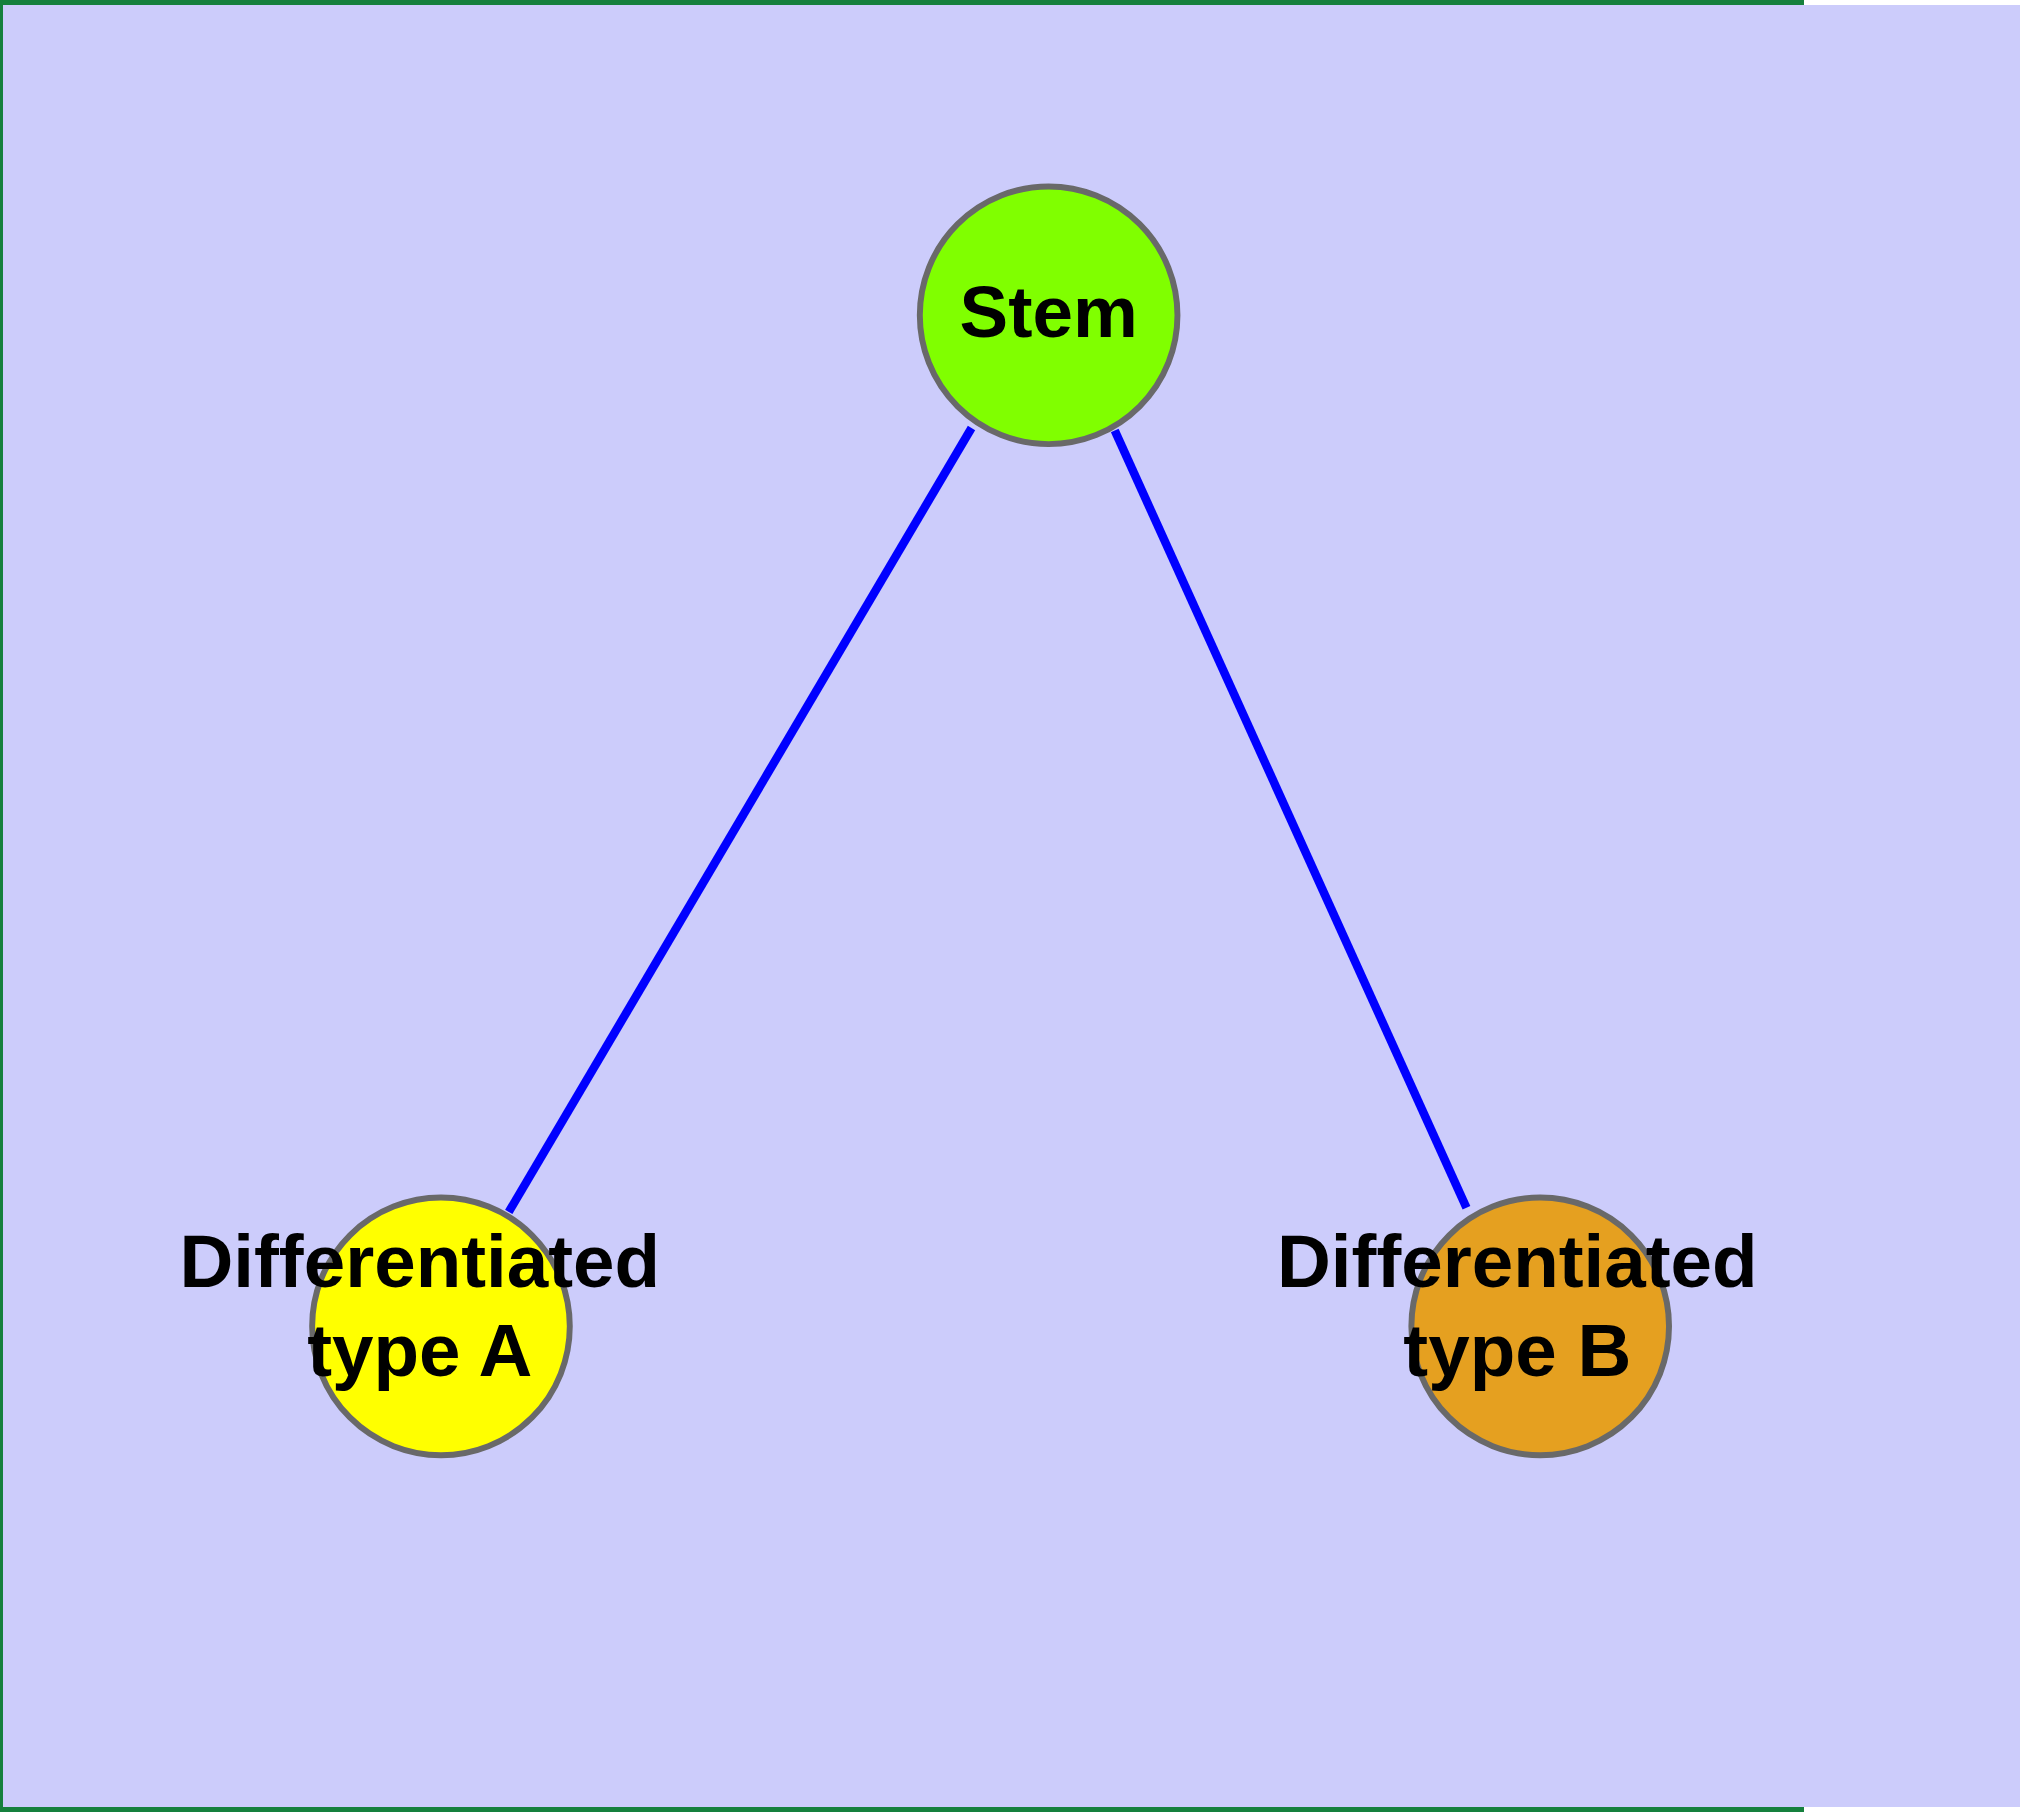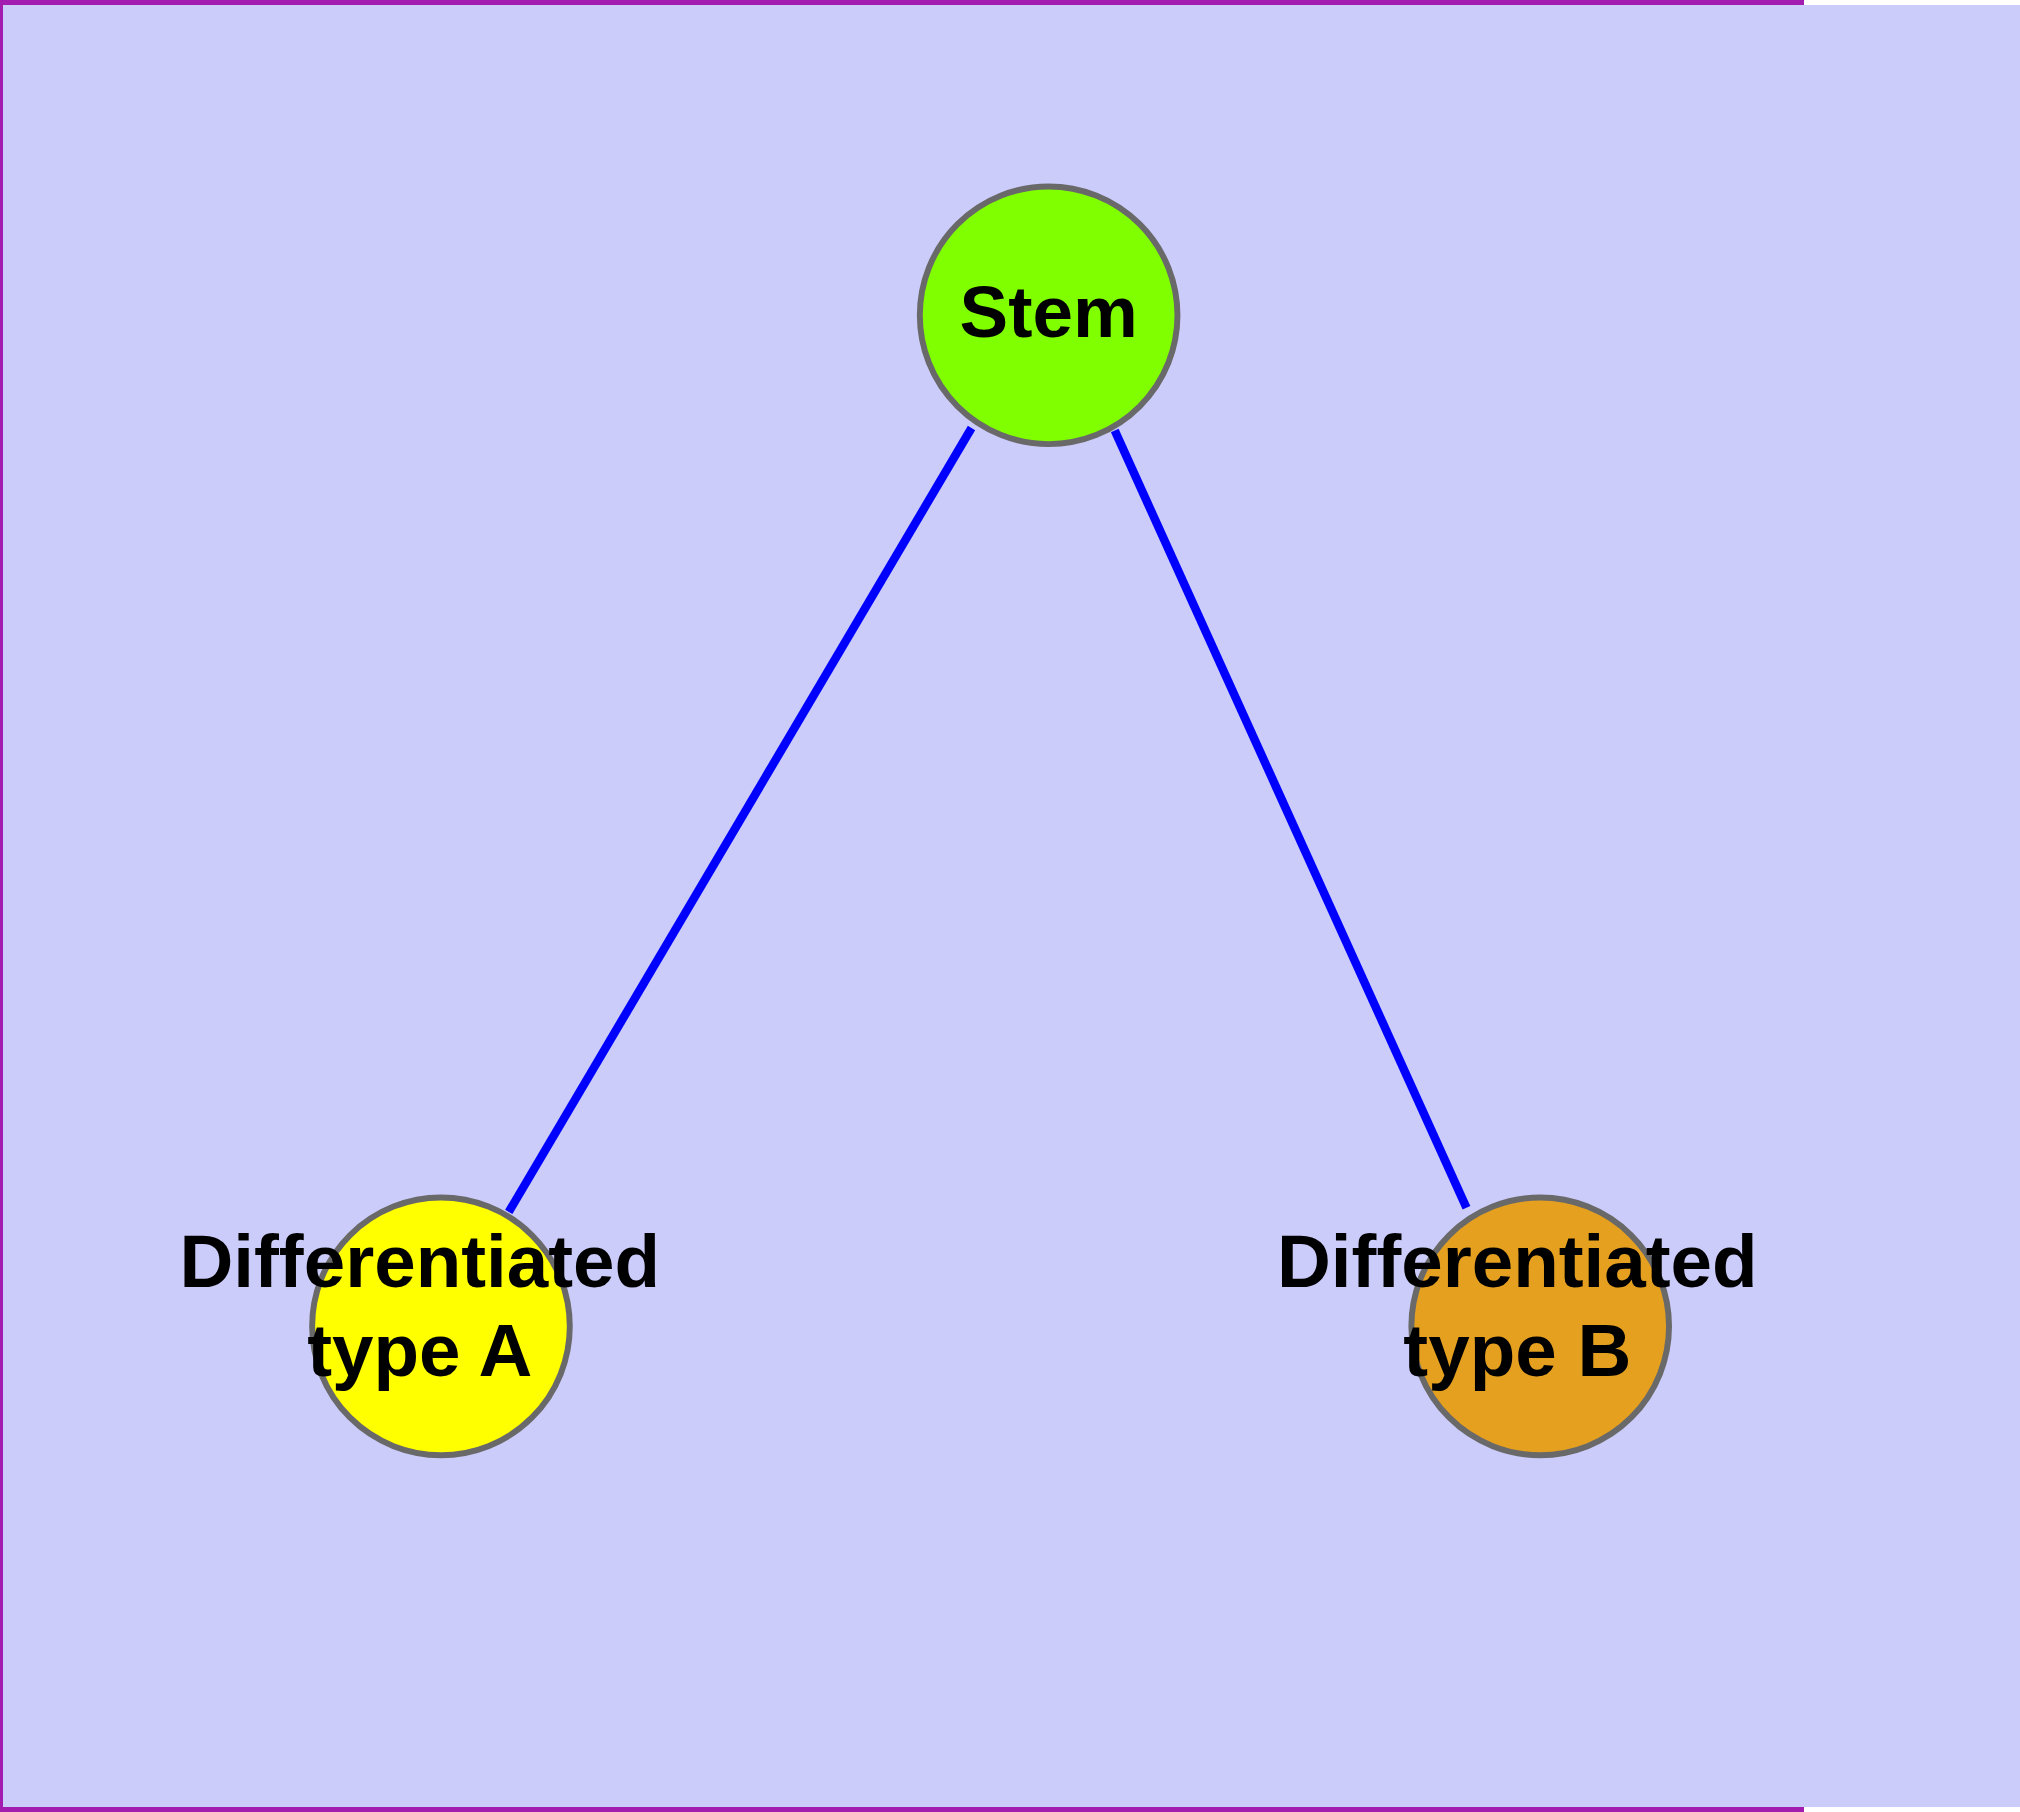--- a/index.html
+++ b/index.html
@@ -11,21 +11,21 @@
   body {
     width: 2021px;
     height: 1812px;
     overflow: hidden;
     font-family: "Liberation Sans", sans-serif;
   }
   #canvas {
     position: relative;
     width: 1804px;
     height: 1812px;
-    background: #a21caf;
+    background: #15803d;
     box-sizing: border-box;
   }
   #plot-background {
     position: absolute;
     left: 3.4px;
     top: 5.1px;
     width: 2017px;
     height: 1802px;
     background: #ccccfb;
   }

